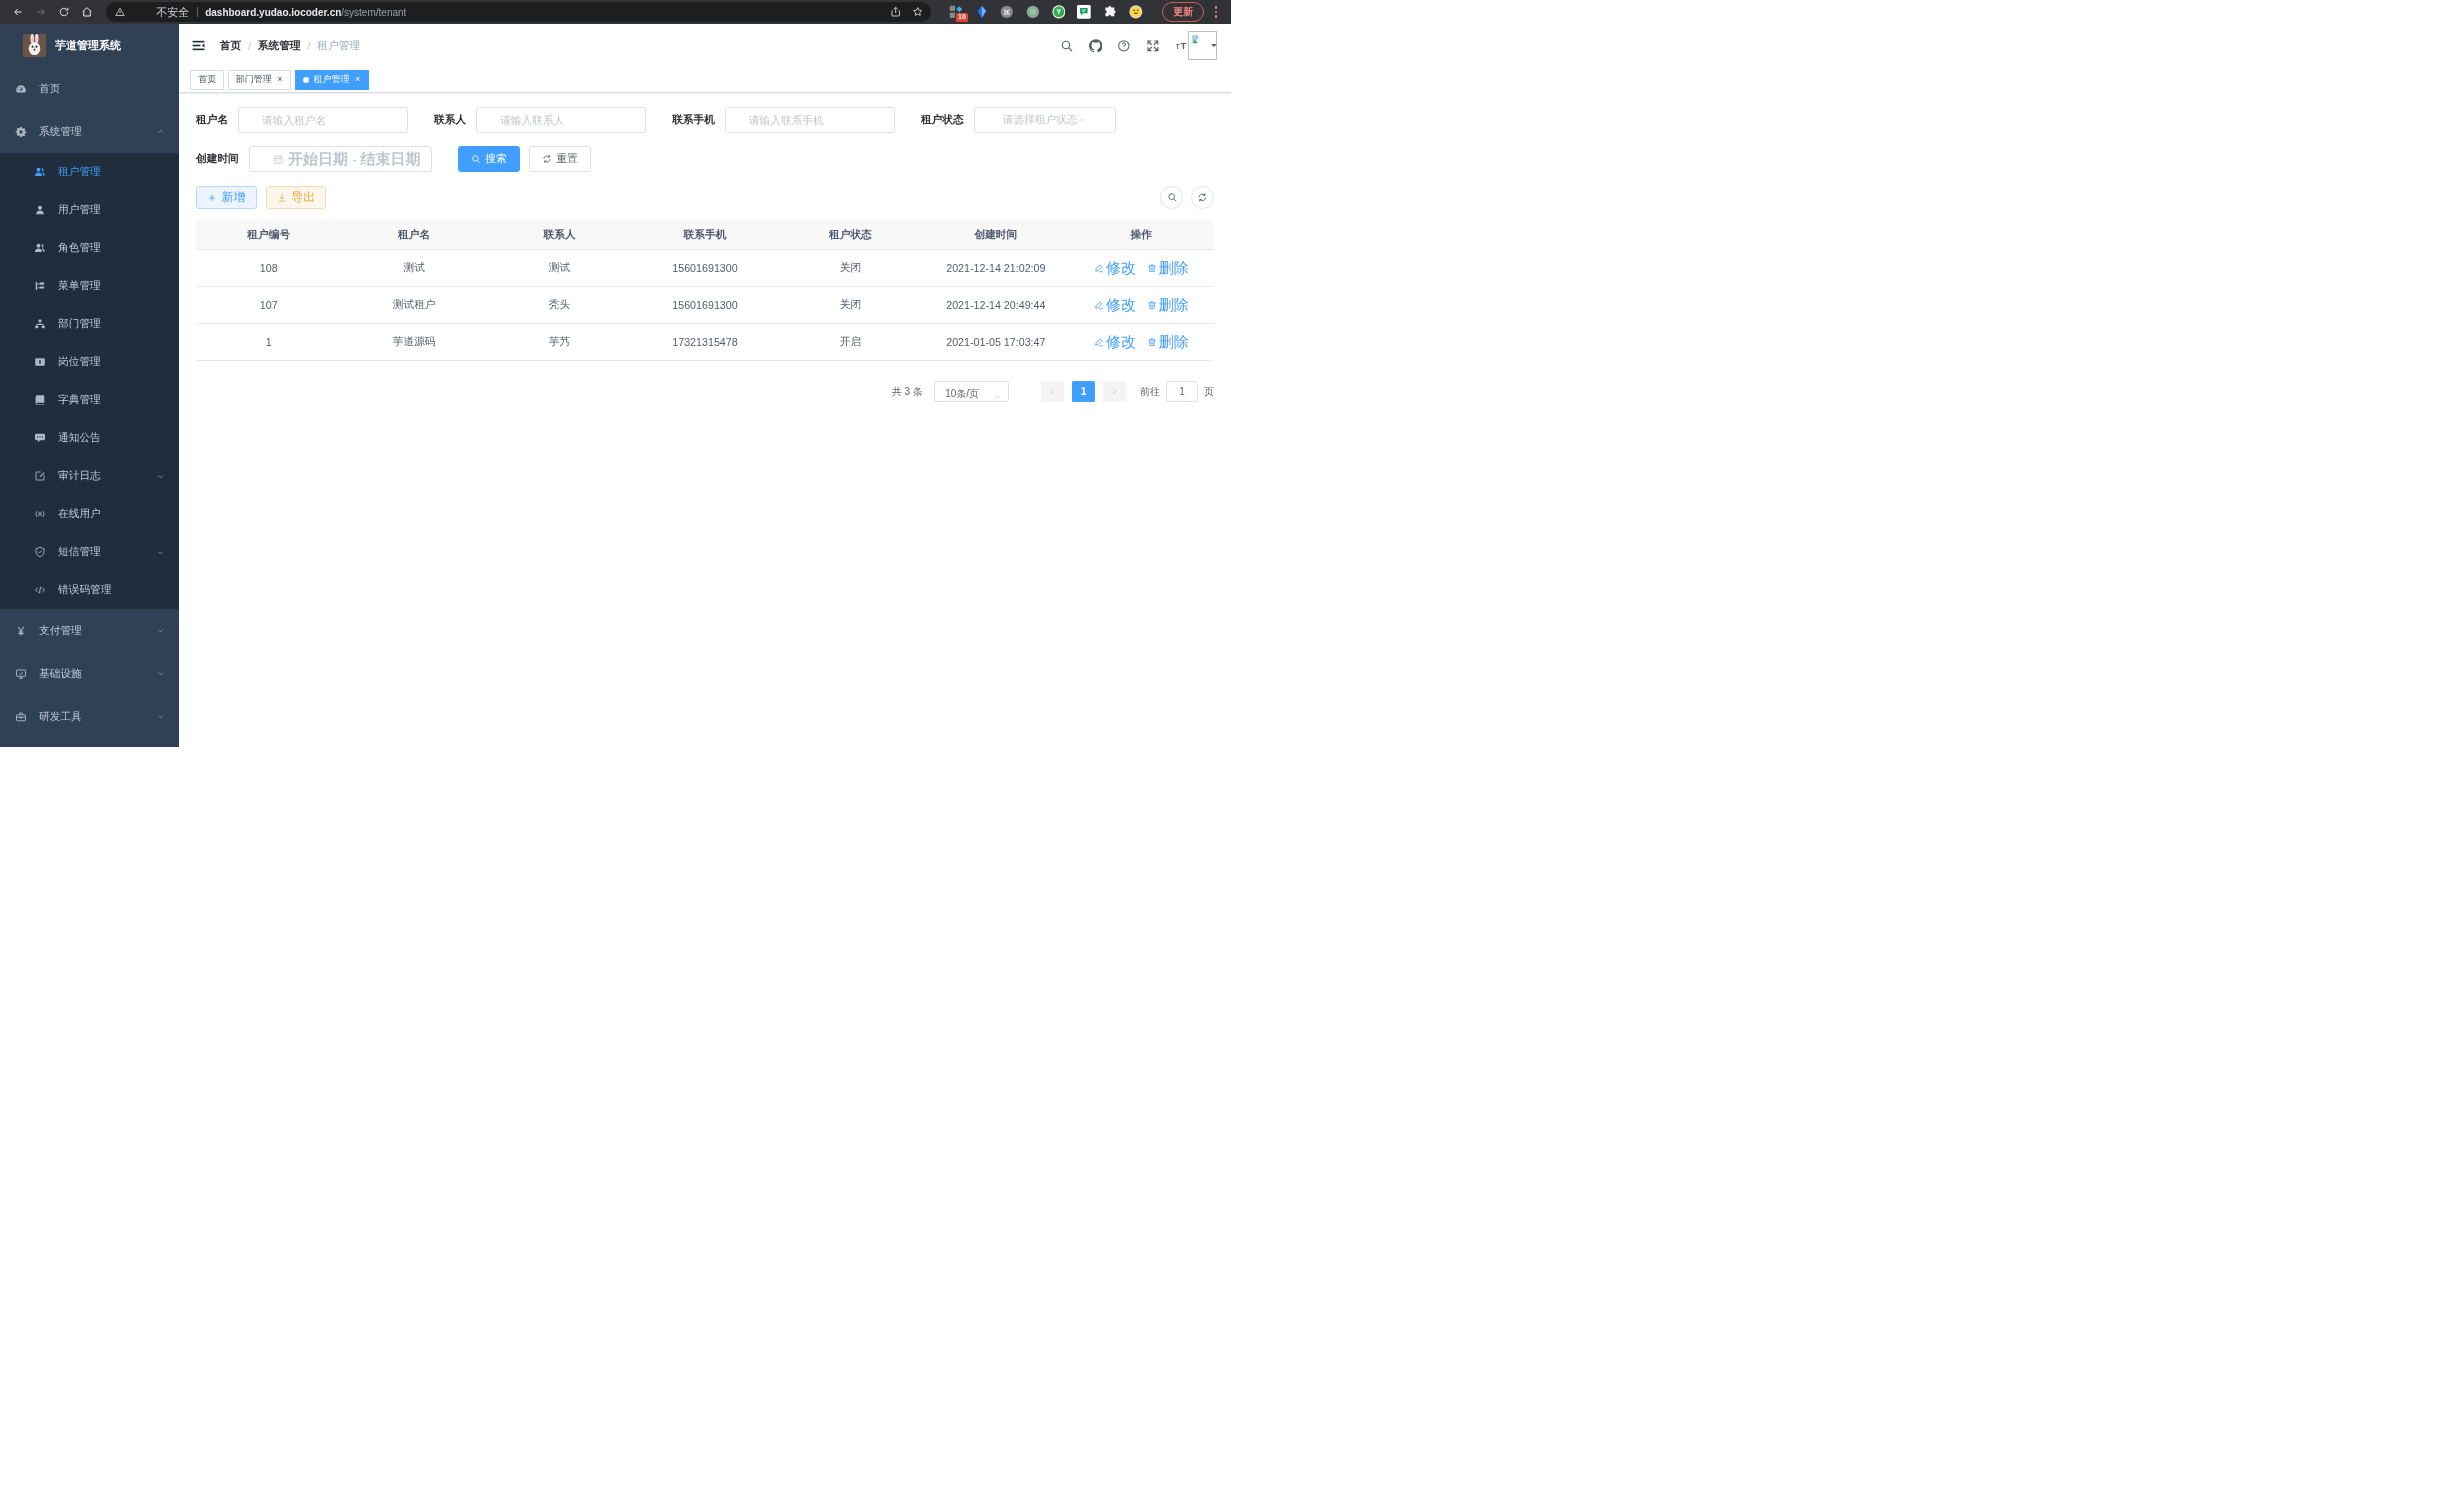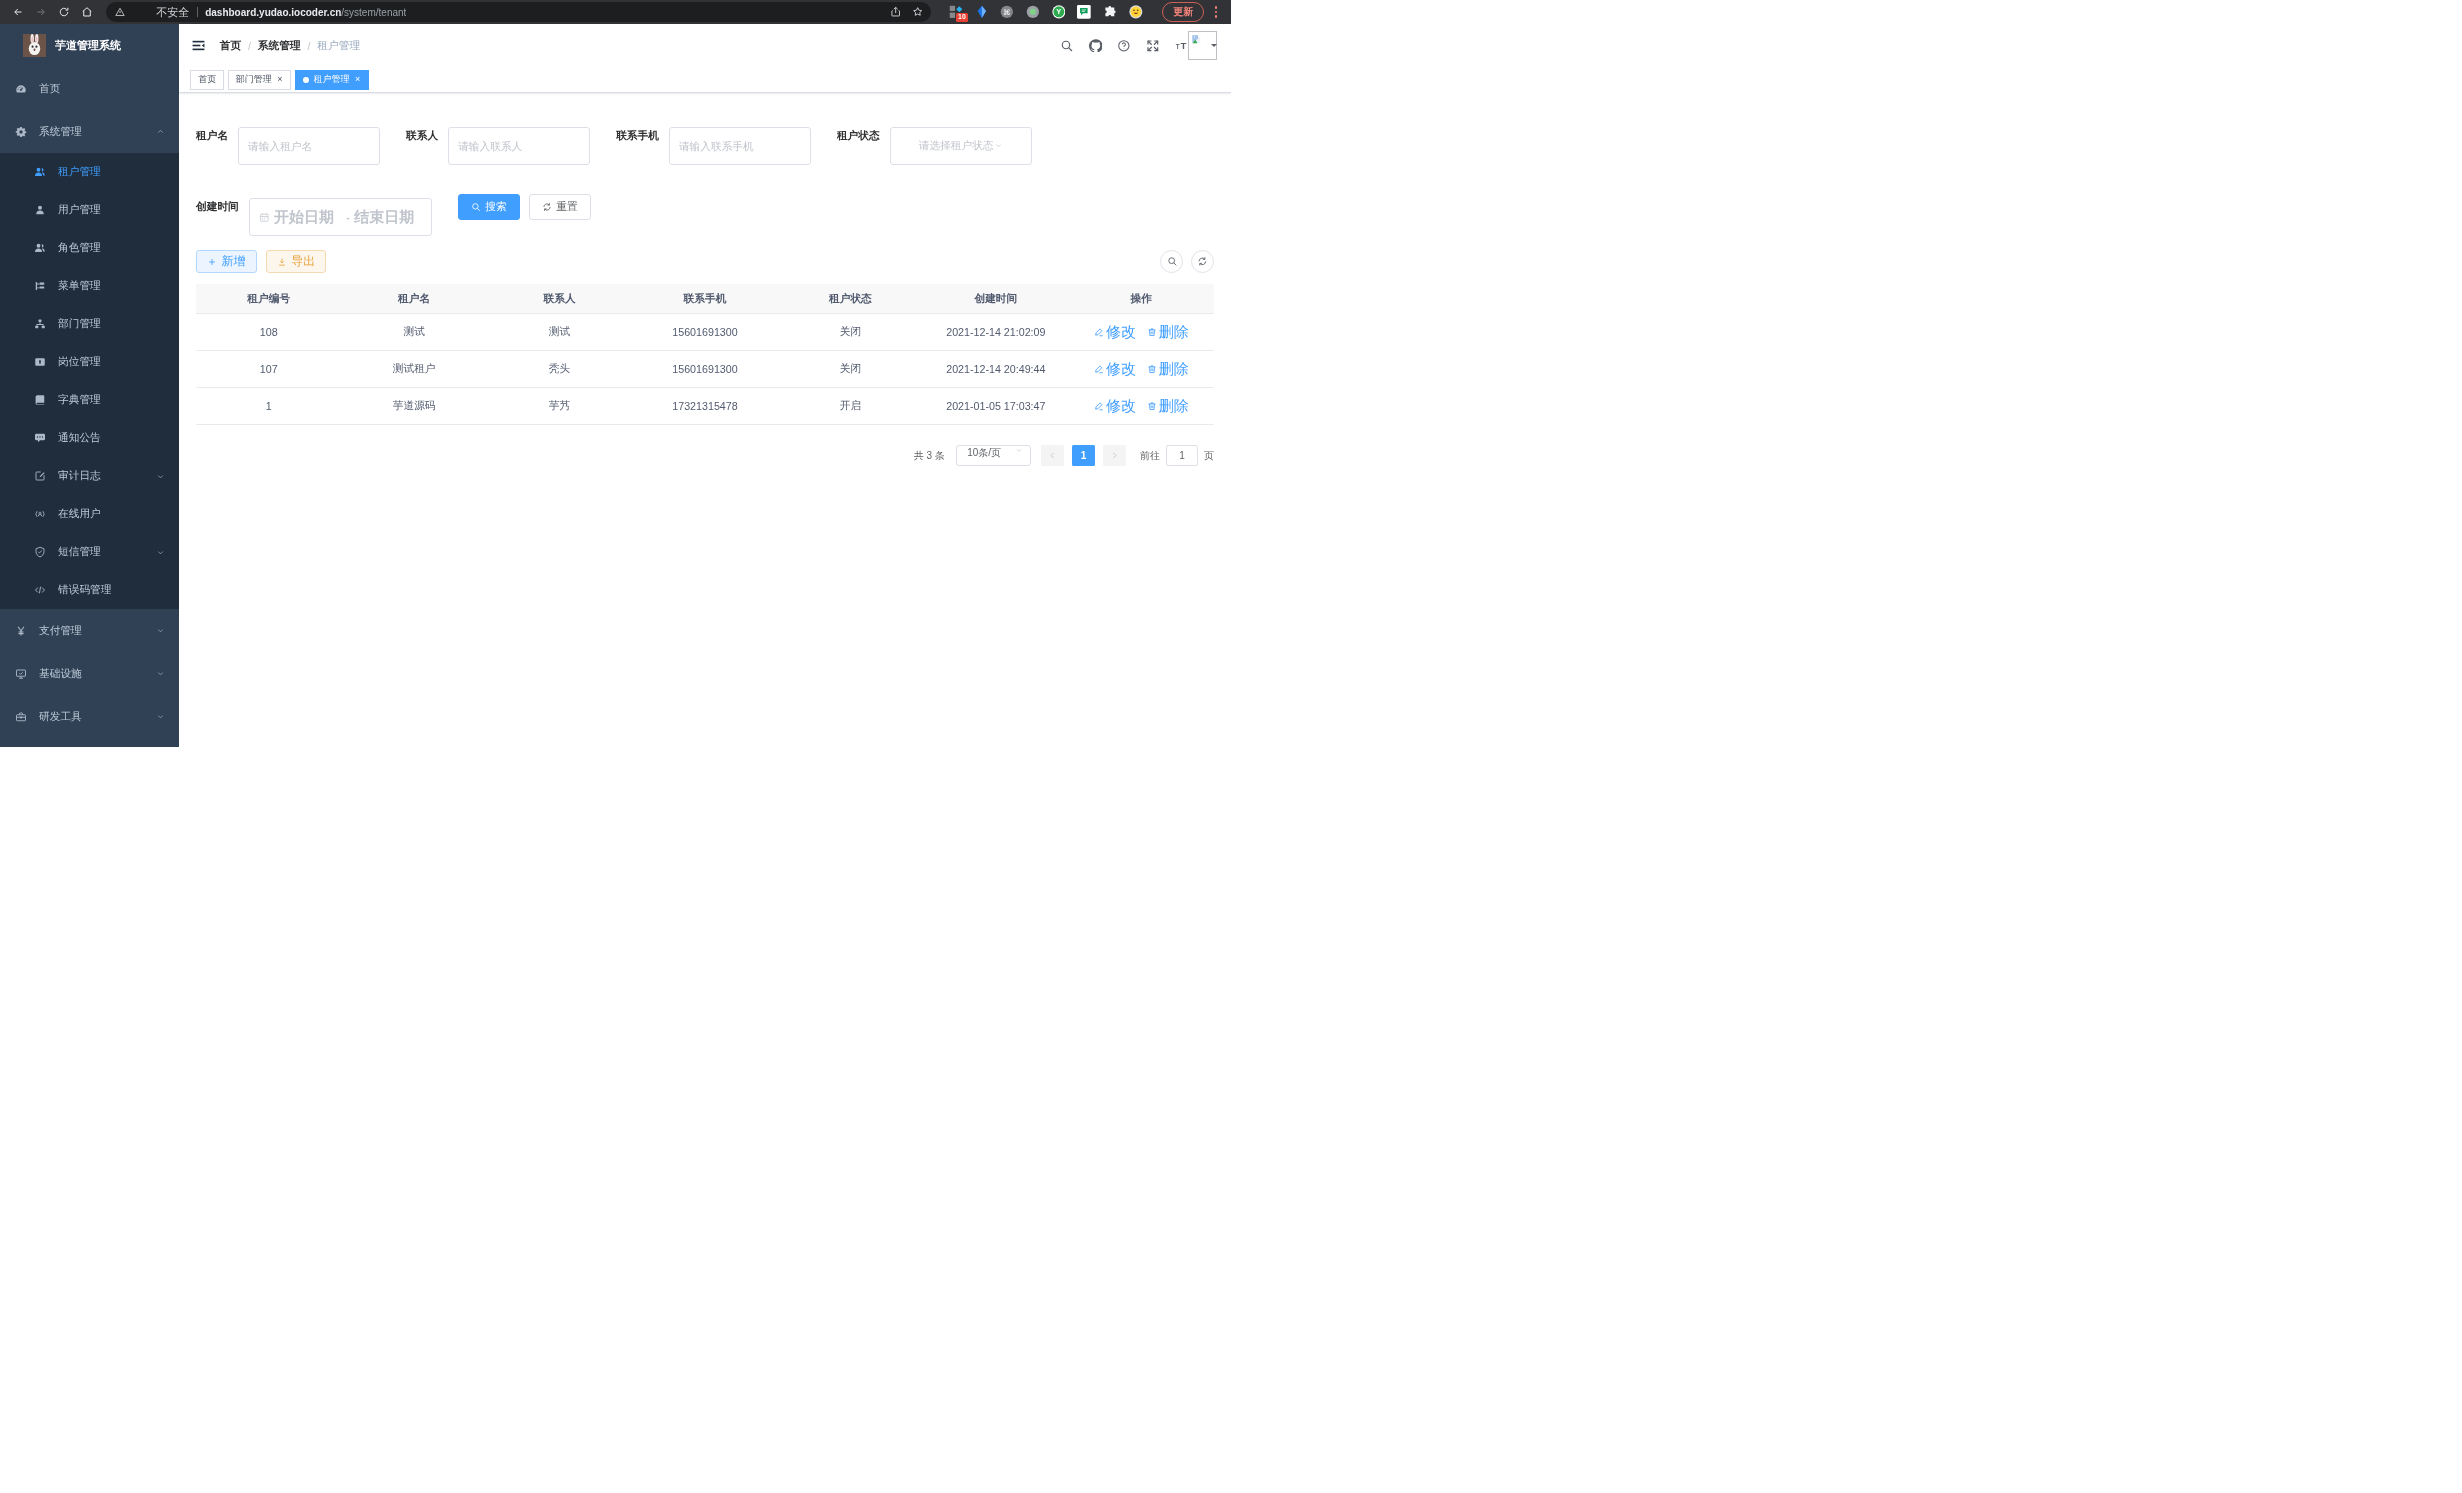--- a/index.html
+++ b/index.html
@@ -65,21 +65,21 @@
   .tag { height:20px; border:0.8px solid #d8dce5; background:#fff; color:#495060; font-size:9px; padding:0 6.9px; display:inline-flex; align-items:center; gap:4.6px; cursor:pointer; white-space:nowrap; }
   .tag.active { background:#409eff; border-color:#409eff; color:#fff; }
   .tag-dot { width:6px; height:6px; border-radius:50%; background:#fff; }
   .tag-close { font-size:9px; line-height:1; padding:0 0.8px; }
 
   
   .content { flex:1; padding:13.7px 17px; overflow:hidden; }
   .frow { display:flex; align-items:center; margin-bottom:13.7px; }
   .fgroup { display:flex; align-items:center; margin-right:26px; }
   .flabel { font-size:10.7px; font-weight:bold; color:#303133; margin-right:10px; white-space:nowrap; }
-  .tinput { display:flex; align-items:center; height:38px; border:0.8px solid #dcdfe6; border-radius:3px; background:#fff; padding:0 9px;margin-top:20px; }
+  .tinput { display:flex; align-items:center; height:26px; border:0.8px solid #dcdfe6; border-radius:3px; background:#fff; padding:0 23px; }
   .tinput input { border:none; outline:none; background:transparent; font-size:10.7px; color:#606266; width:122px; font-family:inherit; }
   .tinput input::placeholder { color:#c0c4cc; }
   .tinput.select { width:142px; justify-content:center; cursor:pointer; }
   .sel-ph { color:#c0c4cc; font-size:10.7px; }
   .sel-arrow { color:#c0c4cc; } .sel-arrow svg { width:9px; height:9px; }
   .date-input { width:183px; gap:4.6px; cursor:pointer; }
   .cal-ic { color:#c0c4cc; } .cal-ic svg { width:10.7px; height:10.7px; }
   .date-ph { color:#c0c4cc; font-size:15px; flex:1; white-space:nowrap;font-weight:bold; }
   .date-sep { color:#c0c4cc; font-weight:bold; font-size:10px; }
 
@@ -95,21 +95,21 @@
   .circle-btn svg { width:10.7px; height:10.7px; }
 
   table.data { width:100%; border-collapse:collapse; table-layout:fixed; }
   table.data th { background:#f8f8f9; color:#515a6e; font-size:10.7px; font-weight:bold; height:30px; text-align:center; border-bottom:0.8px solid #e8eaec; }
   table.data td { height:37px; color:#515a6e; font-size:10.7px; text-align:center; border-bottom:0.8px solid #e8eaec; }
   .op-link { color:#409eff; font-size:15px; display:inline-flex; align-items:center; gap:2.3px; margin:0 5.3px; cursor:pointer; text-decoration:none; }
   .op-ic svg { width:10px; height:10px; }
 
   .pagination { display:flex; align-items:center; justify-content:flex-end; margin-top:20px; font-size:10px; color:#606266; }
   .pg-total { margin-right:10.7px; }
-  .pg-size { width:75px; height:21px; border:0.8px solid #dcdfe6; border-radius:3px; display:flex; align-items:flex-start; justify-content:space-between; padding:0 6px 0 10.7px; cursor:pointer; margin-right:7px; background:#fff; }
+  .pg-size { width:75px; height:21px; border:0.8px solid #dcdfe6; border-radius:3px; display:flex; align-items:flex-end; justify-content:space-between; padding:0 6px 0 10.7px; cursor:pointer; margin-right:29px; background:#fff; }
   .pg-size .sel-arrow svg { width:8.4px; height:8.4px; }
   .pg-btn { min-width:23px; height:21px; background:#f4f4f5; border-radius:1.5px; display:flex; align-items:center; justify-content:center; color:#c0c4cc; margin:0 3.8px; cursor:pointer; }
   .pg-btn svg { width:9px; height:9px; }
   .pg-page { min-width:23px; height:21px; background:#409eff; color:#fff; border-radius:1.5px; display:flex; align-items:center; justify-content:center; font-weight:bold; margin:0 3.8px; cursor:pointer; }
   .pg-goto { display:flex; align-items:center; gap:6px; margin-left:10.7px; }
   .pg-goto-input { width:32px; height:21px; border:0.8px solid #dcdfe6; border-radius:2.3px; text-align:center; font-size:10px; color:#606266; outline:none; font-family:inherit; }
 </style>
 </head>
 <body>
 

